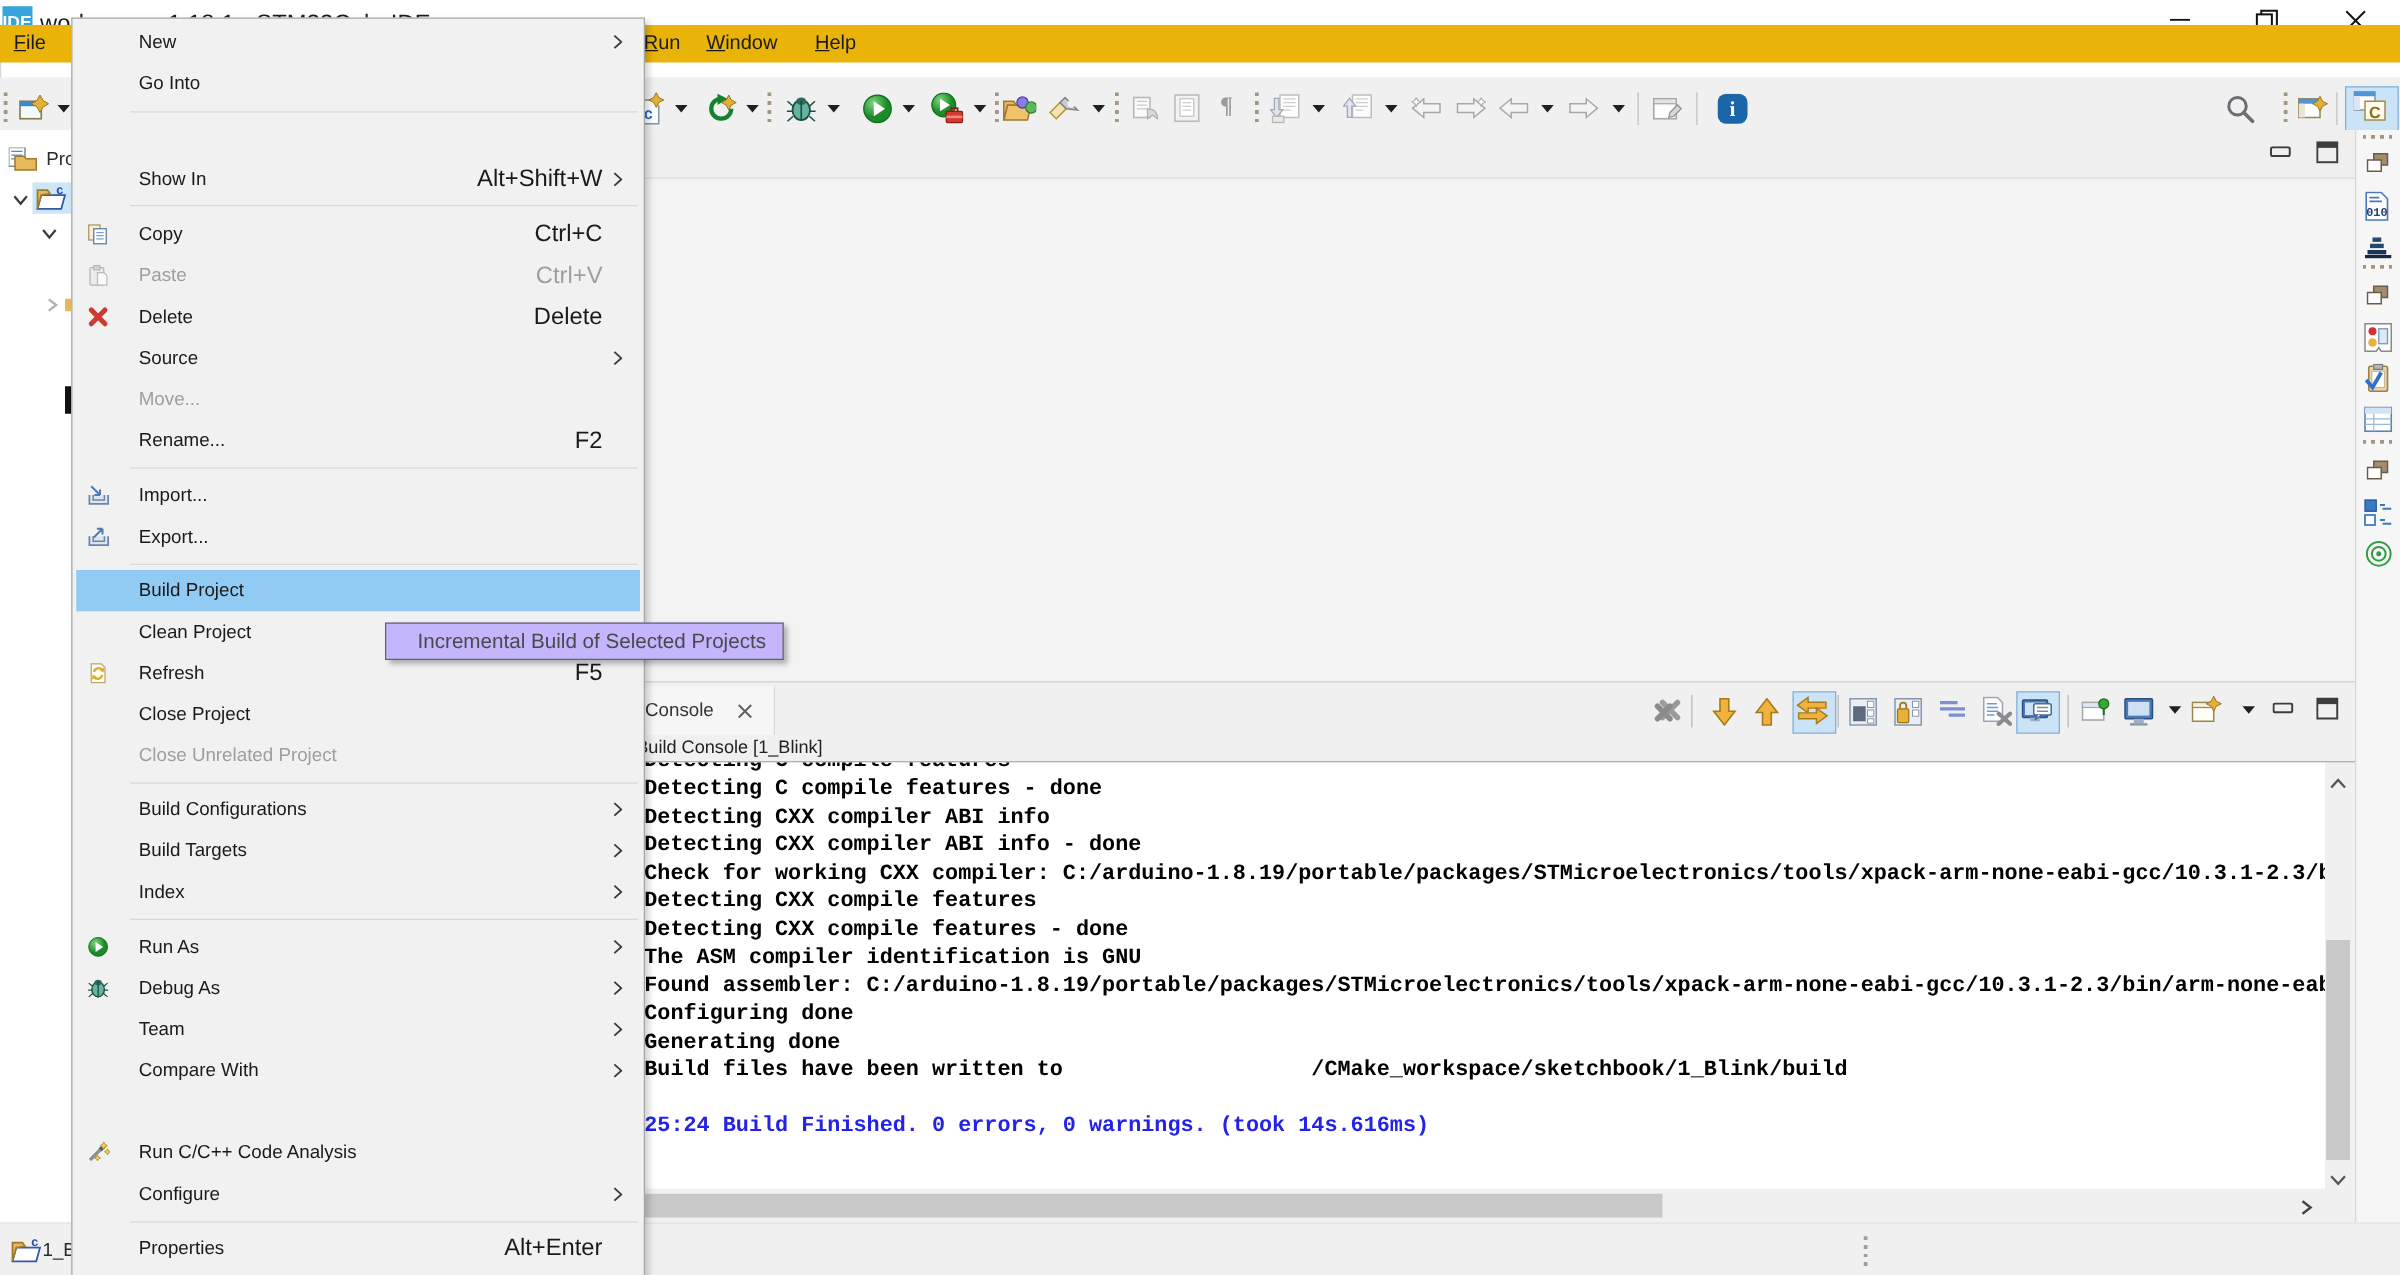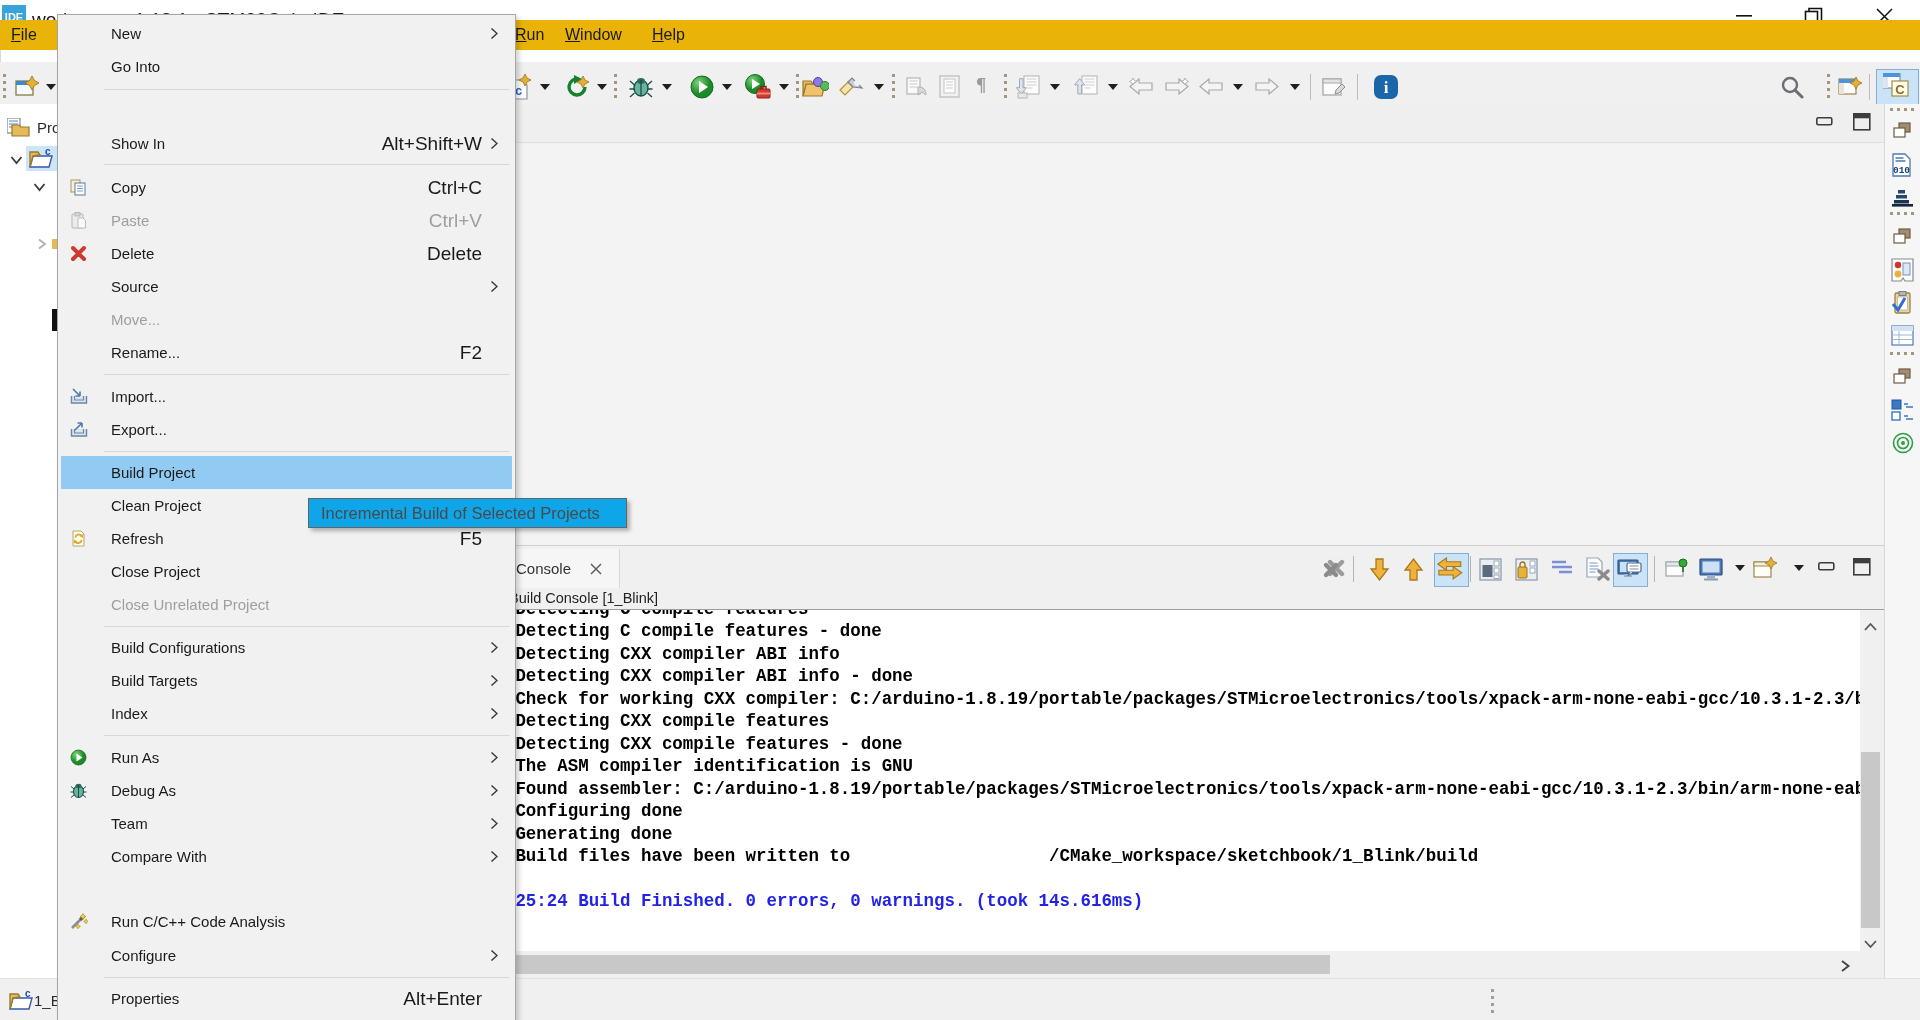--- a/index.html
+++ b/index.html
@@ -17,21 +17,21 @@
 .dis{color:#9e9e9e}
 .sbdots{position:absolute;width:24px;height:3px;background-image:repeating-linear-gradient(90deg,#a4967e 0 3px,rgba(0,0,0,0) 3px 7px)}
 </style>
 </head>
 <body>
 <div id="root">
 
 <div class="a" style="left:0;top:36px;width:1px;height:984px;background:#d8d8d8"></div>
 <div class="a" style="left:0;top:0;width:1920px;height:35px;background:#fff"></div>
 <div class="a" style="left:2px;top:5px;width:24px;height:25px;background:#36a4d9"></div>
-<div class="a" style="left:2px;top:5px;width:24px;height:25px;font-size:11px;font-weight:bold;color:#fff;text-align:center;line-height:25px">IDE</div>
+<div class="a" style="left:2px;top:5px;width:24px;height:25px;font-size:14px;font-weight:bold;color:#fff;text-align:left;line-height:25px">IDE</div>
 <div class="a" style="left:32px;top:10px;height:20px;line-height:20px;font-size:19px;color:#1c1c1c;letter-spacing:0.1px">workspace_1.18.1 - STM32CubeIDE</div>
 <div class="a" style="left:0;top:35px;width:1920px;height:1px;background:#d5d5d5"></div>
 
 <svg class="a" style="left:1736px;top:15px" width="17" height="3">
       <rect x="0" y="0" width="16" height="1.6" fill="#111"></rect>
     </svg>
 <svg class="a" style="left:1804px;top:7px" width="20" height="19">
  <rect x="1.5" y="4.5" width="12" height="12" fill="none" stroke="#111" stroke-width="1.6"></rect>
  <path d="M5 4.5 V1.5 H17.5 V14 H14" fill="none" stroke="#111" stroke-width="1.6"></path>
 </svg>
@@ -586,14 +586,14 @@
       <svg class="arr" width="8" height="13">
         <path d="M1.5 1.5 L7 6.5 L1.5 11.5" fill="none" stroke="#3a3a3a" stroke-width="1.5"></path>
       </svg>
     </div>
 <div class="msep" style="top:977px"></div>
 <div class="mi" style="top:982px">
       <span class="lab">Properties</span>
       <span class="sc">Alt+Enter</span>
     </div>
 
-<div class="a" style="left:308px;top:498px;width:319px;height:30px;background:#0ea5e9;border:1px solid #646464;box-shadow:3px 3px 4px rgba(0,0,0,0.28);box-sizing:border-box;font-size:16.5px;color:#4a4a4a;line-height:28px;padding-left:12px;white-space:nowrap">Incremental Build of Selected Projects</div>
+<div class="a" style="left:308px;top:498px;width:319px;height:30px;background:#c4b5fd;border:1px solid #646464;box-shadow:3px 3px 4px rgba(0,0,0,0.28);box-sizing:border-box;font-size:16.5px;color:#4a4a4a;line-height:28px;padding-left:25px;white-space:nowrap">Incremental Build of Selected Projects</div>
 </div>
 
 </body></html>

